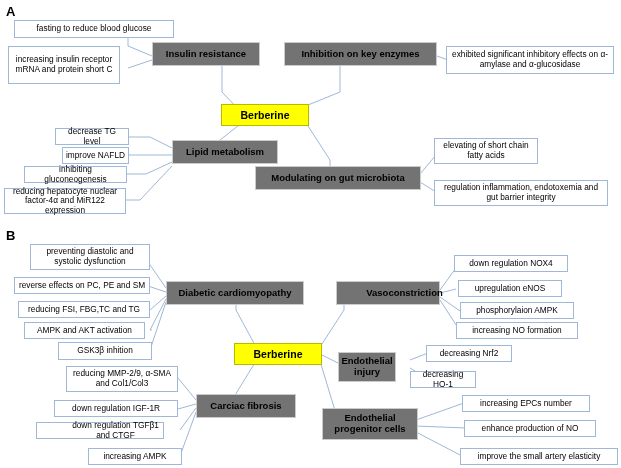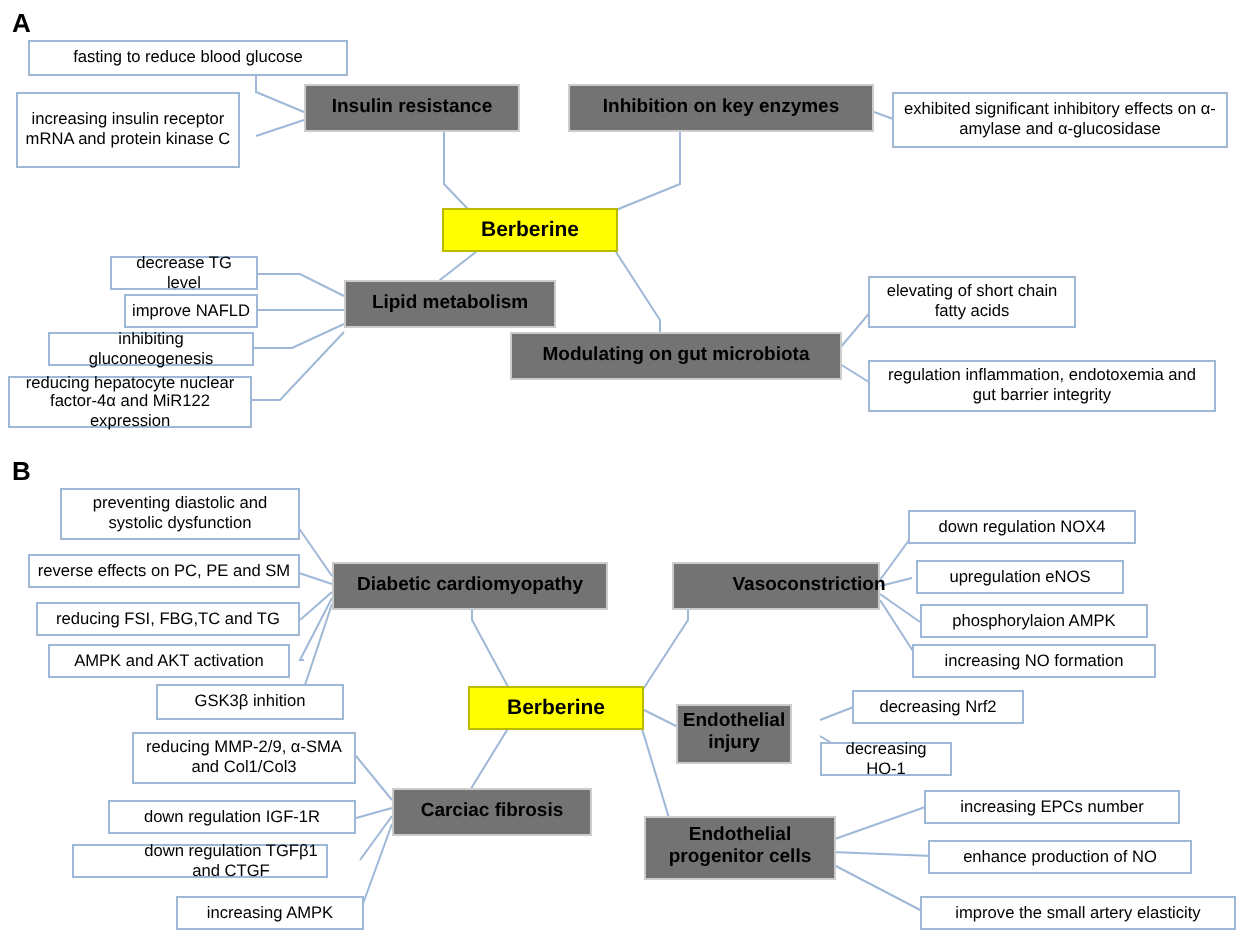--- a/index.html
+++ b/index.html
@@ -118,21 +118,21 @@
       <path d="M196,412 L180,456 L182,456"></path>
 
       <path d="M416,420 L464,403 L464,403"></path>
       <path d="M416,426 L466,428 L466,428"></path>
       <path d="M416,432 L462,456 L462,456"></path>
     </g>
   </svg>
 
   <div class="node n-leaf" style="left:14px; top:20px; width:160px; height:18px;">fasting to reduce blood glucose</div>
 
-  <div class="node n-leaf" style="left:8px; top:46px; width:112px; height:38px;">increasing insulin receptor mRNA and protein kinase C</div>
+  <div class="node n-leaf" style="left:8px; top:46px; width:112px; height:38px;">increasing insulin receptor mRNA and protein short C</div>
 
   <div class="node n-main" style="left:152px; top:42px; width:108px; height:24px;">Insulin resistance</div>
 
   <div class="node n-main" style="left:284px; top:42px; width:153px; height:24px;">Inhibition on key enzymes</div>
 
   <div class="node n-leaf" style="left:446px; top:46px; width:168px; height:28px;">exhibited significant inhibitory effects on α-amylase and α-glucosidase</div>
 
   <div class="node n-center" style="left:221px; top:104px; width:88px; height:22px;">Berberine</div>
 
   <div class="node n-leaf" style="left:55px; top:128px; width:74px; height:17px;">decrease TG level</div>
@@ -152,21 +152,21 @@
   <div class="node n-leaf" style="left:434px; top:180px; width:174px; height:26px;">regulation inflammation, endotoxemia and gut barrier integrity</div>
 
   <div class="node n-leaf" style="left:30px; top:244px; width:120px; height:26px;">preventing diastolic and systolic dysfunction</div>
 
   <div class="node n-leaf" style="left:14px; top:277px; width:136px; height:17px;">reverse effects on PC, PE and SM</div>
 
   <div class="node n-leaf" style="left:18px; top:301px; width:132px; height:17px;">reducing FSI, FBG,TC and TG</div>
 
   <div class="node n-leaf" style="left:24px; top:322px; width:121px; height:17px;">AMPK and AKT activation</div>
 
-  <div class="node n-leaf" style="left:58px; top:342px; width:94px; height:18px;margin-left:20px;">GSK3β inhition</div>
+  <div class="node n-leaf" style="left:58px; top:342px; width:94px; height:18px;">GSK3β inhition</div>
 
   <div class="node n-main" style="left:166px; top:281px; width:138px; height:24px;">Diabetic cardiomyopathy</div>
 
   <div class="node n-main" style="left:336px; top:281px; width:104px; height:24px;padding-left:33px;">Vasoconstriction</div>
 
   <div class="node n-leaf" style="left:454px; top:255px; width:114px; height:17px;text-align:center;">down regulation NOX4</div>
 
   <div class="node n-leaf" style="left:458px; top:280px; width:104px; height:17px;">upregulation eNOS</div>
 
   <div class="node n-leaf" style="left:460px; top:302px; width:114px; height:17px;">phosphorylaion AMPK</div>

